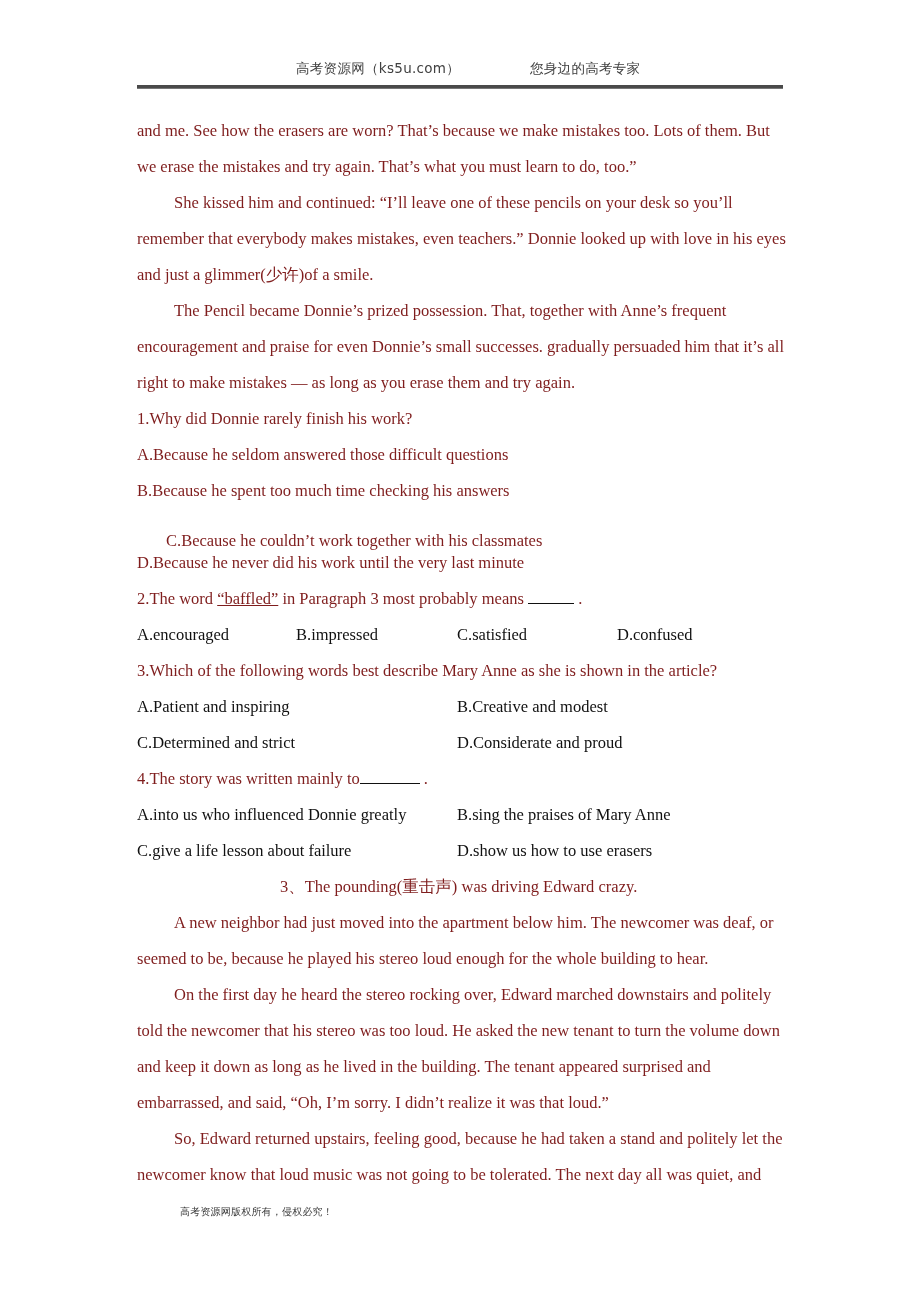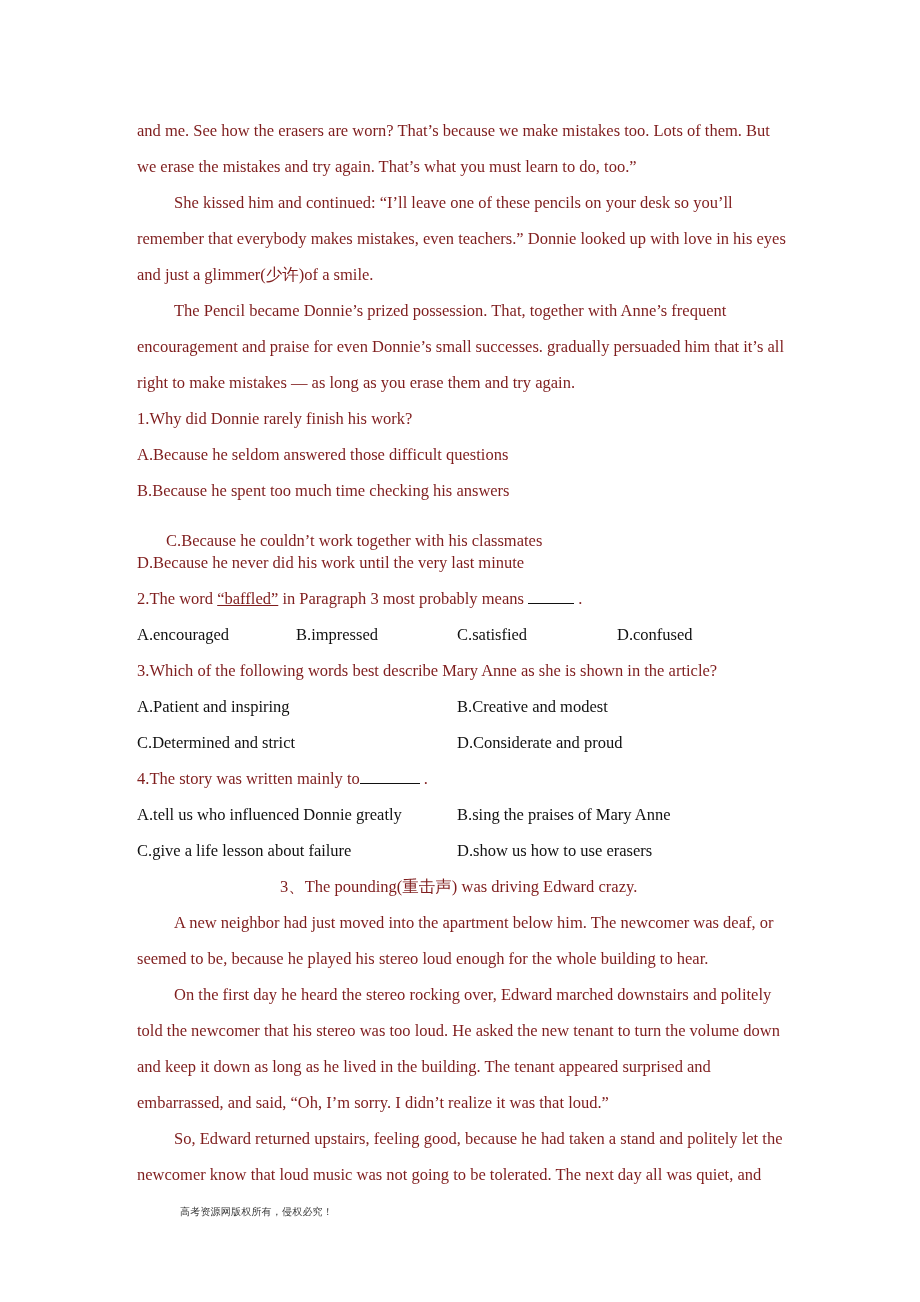--- a/index.html
+++ b/index.html
@@ -116,20 +116,25 @@
     color: #3a3a3a;
     white-space: nowrap;
     letter-spacing: 0.2px;
   }
 </style>
 </head>
 <body>
 
 <div class="page">
 
+  <div class="header">
+    <div class="header-left">高考资源网（ks5u.com）</div>
+    <div class="header-right">您身边的高考专家</div>
+    <div class="header-rule"></div>
+  </div>
 
   <div class="body">
 
     <div class="line" style="top:14px;">and me. See how the erasers are worn? That’s because we make mistakes too. Lots of them. But</div>
     <div class="line" style="top:50px;">we erase the mistakes and try again. That’s what you must learn to do, too.”</div>
 
     <div class="line indent" style="top:86px;">She kissed him and continued: “I’ll leave one of these pencils on your desk so you’ll</div>
     <div class="line" style="top:122px;">remember that everybody makes mistakes, even teachers.” Donnie looked up with love in his eyes</div>
     <div class="line" style="top:158px;">and just a glimmer(少许)of a smile.</div>
 
@@ -158,21 +163,21 @@
       <span style="left:320px;">B.Creative and modest</span>
     </div>
     <div class="optrow" style="top:626px;">
       <span style="left:0px;">C.Determined and strict</span>
       <span style="left:320px;">D.Considerate and proud</span>
     </div>
 
     <div class="line" style="top:662px;"><span>4.The story was written mainly to</span><span class="blank blank-q4"></span><span> .</span></div>
 
     <div class="optrow" style="top:698px;">
-      <span style="left:0px;">A.tell us who influenced Donnie greatly</span>
+      <span style="left:0px;">A.into us who influenced Donnie greatly</span>
       <span style="left:320px;">B.sing the praises of Mary Anne</span>
     </div>
     <div class="optrow" style="top:734px;">
       <span style="left:0px;">C.give a life lesson about failure</span>
       <span style="left:320px;">D.show us how to use erasers</span>
     </div>
 
     <div class="line center-line" style="top:770px;">3、The pounding(重击声) was driving Edward crazy.</div>
 
     <div class="line indent" style="top:806px;">A new neighbor had just moved into the apartment below him. The newcomer was deaf, or</div>

